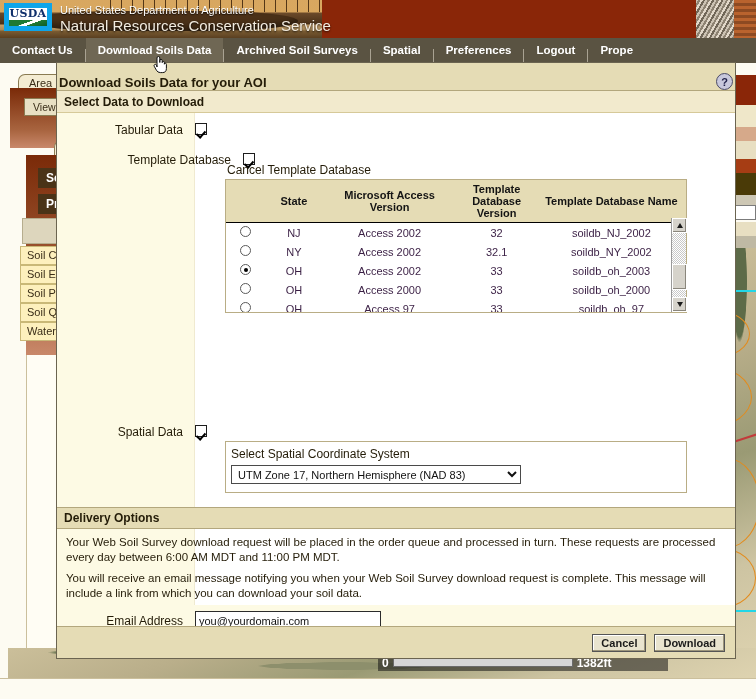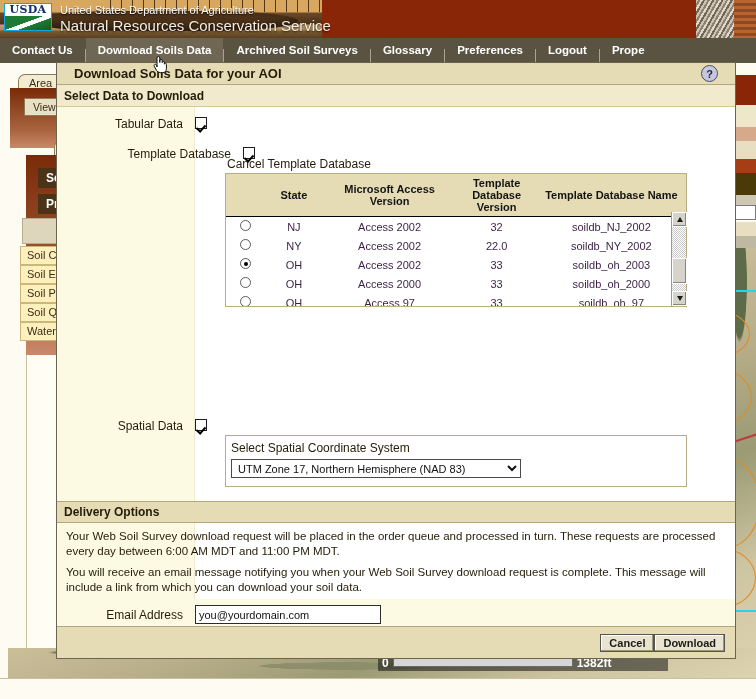--- a/index.html
+++ b/index.html
@@ -47,21 +47,21 @@
     background:
       repeating-linear-gradient(120deg,#cfcabb 0 2px,#8e8878 2px 4px,#e6e1d3 4px 6px,#6f6a5c 6px 8px);
     opacity:.95;
   }
   .banner-photo2 {
     position:absolute; top:0; right:0; width:22px; height:38px;
     background: repeating-linear-gradient(to bottom,#b9632e 0 3px,#8d4a22 3px 6px);
   }
   .usda-logo {
     position:absolute; top:3px; left:4px; width:48px; height:28px;
-    background:#ffffff; border:1px solid #0ea5e9;
+    background:#ffffff; border:5px solid #0ea5e9;
     display:flex; flex-direction:column; overflow:hidden;
   }
   .usda-word {
     font-family:"DejaVu Serif", serif; font-weight:bold; font-size:11px;
     color:#10306b; text-align:center; line-height:12px; letter-spacing:.3px;
   }
   .usda-swoosh { flex:1; background:linear-gradient(160deg,#1f7a33 0%,#1f7a33 45%,#ffffff 46%,#ffffff 60%,#1f7a33 61%,#0f5c26 100%); }
   .banner-title-a {
     position:absolute; top:4px; left:60px;
     font-family:"Liberation Sans", sans-serif; font-size:11px; color:#ffffff;
@@ -163,23 +163,23 @@
   }
 
   
   .dialog {
     position:absolute; top:62px; left:56px; width:680px; height:597px;
     background:#fffef8; border:1px solid #6b6450;
     box-shadow:0 0 0 1px #ffffff inset;
     display:flex; flex-direction:column;
   }
   .dlg-title {
-    height:22px; background:#e5dcb5; border-bottom:1px solid #b3a77d;
-    display:flex; align-items:center; justify-content:space-between;
-    padding:0 17px;
+    height:28px; background:#e5dcb5; border-bottom:1px solid #b3a77d;
+    display:flex; align-items:flex-end; justify-content:space-between;
+    padding:0 2px;
   }
   .dlg-title-txt {
     font-family:"Liberation Sans", sans-serif; font-weight:bold; font-size:13px; color:#241c08;
   }
   .help-icon {
     width:17px; height:17px; border-radius:50%;
     background:#c8c8dc; border:1px solid #4a4a66; color:#22224a;
     font-family:"Liberation Sans", sans-serif; font-weight:bold; font-size:11px;
     display:flex; align-items:center; justify-content:center; cursor:pointer;
   }
@@ -272,21 +272,21 @@
   .email-band {
     position:absolute; left:0; width:100%; height:34px; background:#fdfae4;
   }
   input.email {
     width:186px; height:19px; border:1px solid #2b2b2b; background:#ffffff;
     font-family:"Liberation Sans", sans-serif; font-size:11px; color:#111; padding:0 3px;
   }
   .dlg-footer {
     position:absolute; left:0; bottom:0; width:100%; height:32px;
     background:#e5dcb5; border-top:1px solid #b3a77d;
-    display:flex; align-items:center; justify-content:flex-end; padding:0 10px;
+    display:flex; align-items:center; justify-content:flex-end; gap:8px; padding:0 10px;
   }
   button.btn {
     font-family:"Liberation Sans", sans-serif; font-weight:bold; font-size:11px;
     color:#1a1a1a; background:#e9e4cf;
     border:1px solid #555; box-shadow:inset -1px -1px 0 #9d967c, inset 1px 1px 0 #ffffff;
     padding:2px 8px; cursor:pointer;
   }
 
   
   .cursor { position:absolute; left:152px; top:54px; width:16px; height:20px; pointer-events:none; }
@@ -313,21 +313,21 @@
       <div class="banner-title-b">Natural Resources Conservation Service</div>
     </div>
 
     <div class="navbar">
       <div class="nav-item">Contact Us</div>
       <div class="nav-sep"></div>
       <div class="nav-item active">Download Soils Data</div>
       <div class="nav-sep"></div>
       <div class="nav-item">Archived Soil Surveys</div>
       <div class="nav-sep"></div>
-      <div class="nav-item">Glossary</div>
+      <div class="nav-item">Spatial</div>
       <div class="nav-sep"></div>
       <div class="nav-item">Preferences</div>
       <div class="nav-sep"></div>
       <div class="nav-item">Logout</div>
       <div class="nav-sep"></div>
       <div class="nav-item">Prope</div>
     </div>
 
     <div class="tabrow1">
       <span class="tab-outer">Area</span>
@@ -423,21 +423,21 @@
               <td><span class="radio"></span></td>
               <td>NJ</td>
               <td>Access 2002</td>
               <td>32</td>
               <td>soildb_NJ_2002</td>
             </tr>
             <tr>
               <td><span class="radio"></span></td>
               <td>NY</td>
               <td>Access 2002</td>
-              <td>22.0</td>
+              <td>32.1</td>
               <td>soildb_NY_2002</td>
             </tr>
             <tr>
               <td><span class="radio sel"></span></td>
               <td>OH</td>
               <td>Access 2002</td>
               <td>33</td>
               <td>soildb_oh_2003</td>
             </tr>
             <tr>

